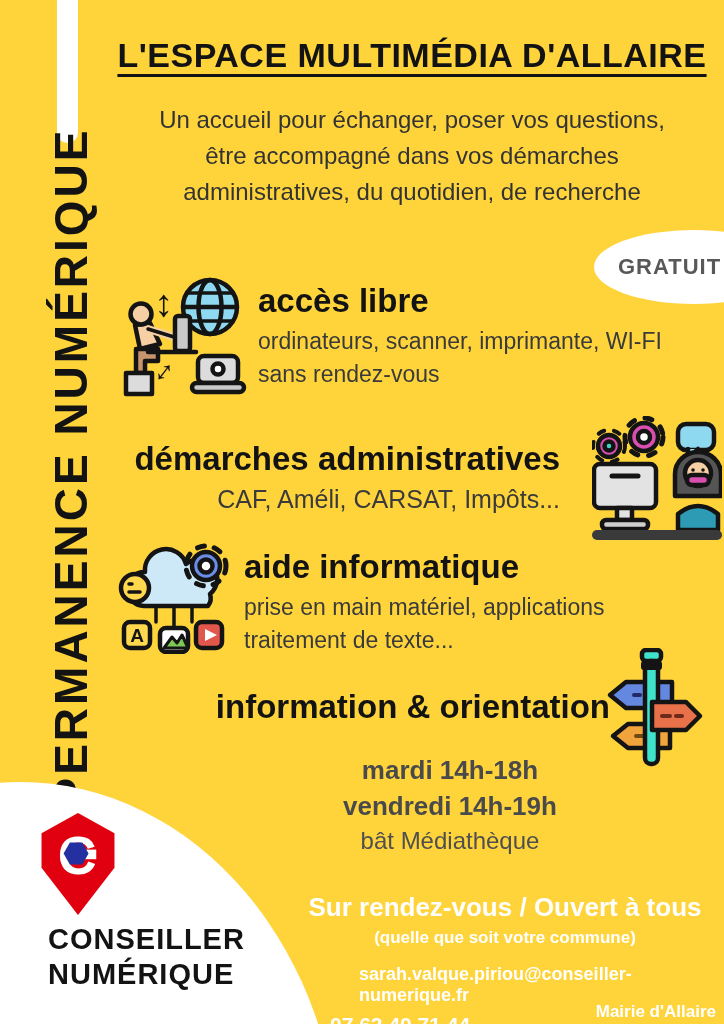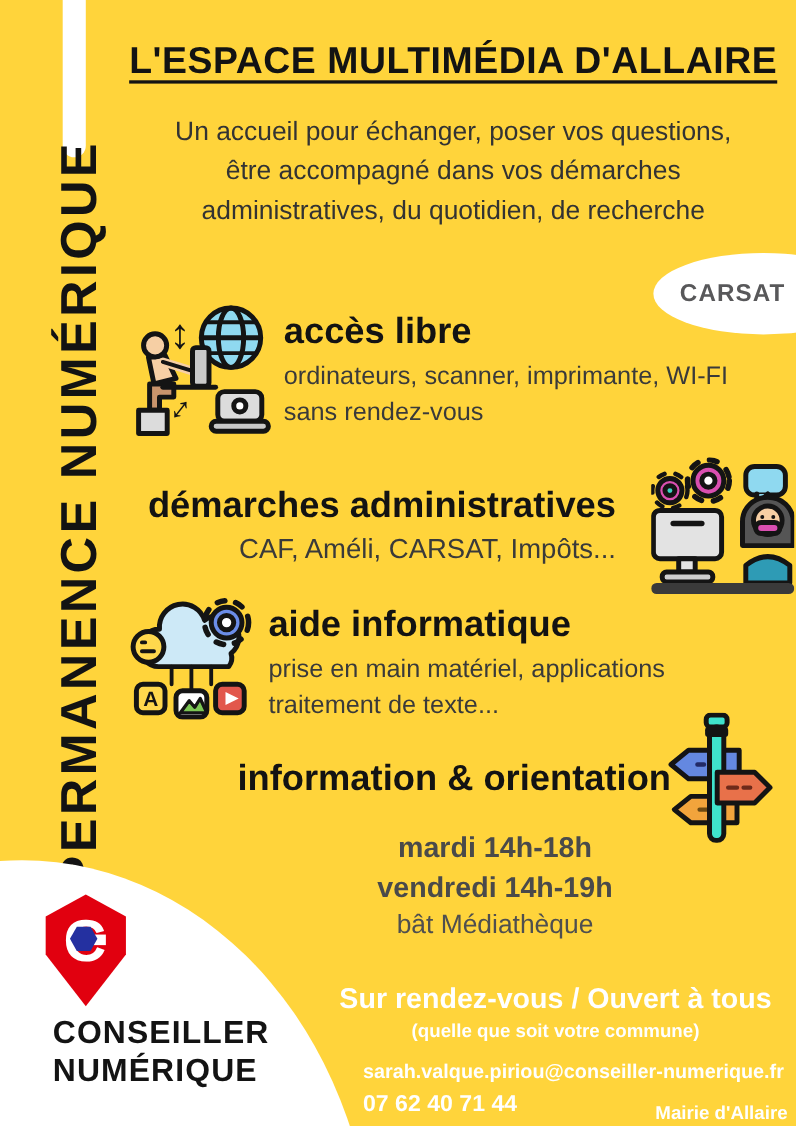--- a/index.html
+++ b/index.html
@@ -52,41 +52,41 @@
   .sch-loc  { font-size:24px; font-weight:400; color:#4f4f4f; margin-top:3px; }
 
   .blob { left:-300px; top:782px; width:640px; height:760px; background:#fff; border-radius:50%; }
 
   .logo-pin  { left:30px; top:810px; }
   .logo-text { left:48px; top:922px; font-size:29px; font-weight:800; letter-spacing:1px; line-height:35px; color:#131313; }
 
   .rdv      { left:280px; top:892px; width:450px; text-align:center; color:#fff; font-size:26px; font-weight:800; }
   .rdv-note { left:280px; top:928px; width:450px; text-align:center; color:#fff; font-size:17px; font-weight:800; }
   .contact  { left:330px; top:964px; color:#fff; font-weight:800; }
-  .email    { font-size:18px; }
+  .email    { font-size:18px;margin-left:29px; }
   .phone    { font-size:21px; margin-top:7px; }
   .credit   { right:8px; bottom:2px; color:#fff; font-size:17px; font-weight:700;margin-left:28px; }
 
   svg { display:block; }
 </style>
 </head>
 <body>
 
 <div class="abs white-bar"></div>
 <div class="abs vertical-title">PERMANENCE NUMÉRIQUE</div>
 
 <div class="abs main-title"><span>L'ESPACE MULTIMÉDIA D'ALLAIRE</span></div>
 <div class="abs intro">
   <div>Un accueil pour échanger, poser vos questions,</div>
   <div>être accompagné dans vos démarches</div>
   <div>administratives, du quotidien, de recherche</div>
 </div>
 
 <div class="abs gratuit-badge">
-  <div class="txt">CARSAT</div>
+  <div class="txt">GRATUIT</div>
 </div>
 
 <div class="abs sec1-icon">
   <svg width="136" height="126" viewBox="0 0 136 126">
     <g stroke="#141414" stroke-width="4.5" stroke-linejoin="round" stroke-linecap="round">
       <circle cx="96" cy="33" r="27" fill="#8FD9F0"></circle>
       <ellipse cx="96" cy="33" rx="11.5" ry="27" fill="none"></ellipse>
       <path d="M69.5 33 h53" fill="none"></path>
       <path d="M73 19 h46 M73 47 h46" fill="none" stroke-width="3.5"></path>
       <path d="M21 51 L36 49 L46 70 L26 75 Z" fill="#F6CFA4"></path>

